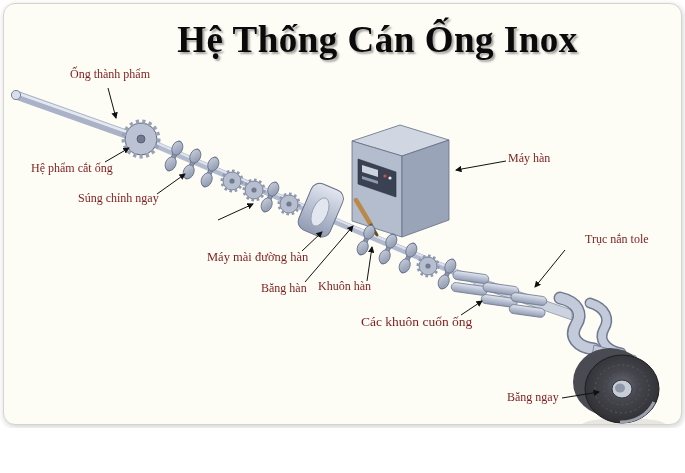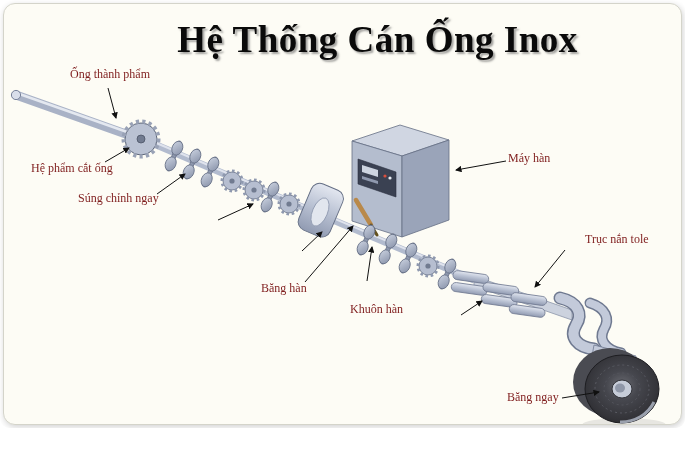--- a/index.html
+++ b/index.html
@@ -156,20 +156,22 @@
         <line x1="502" y1="157" x2="452" y2="166" marker-end="url(#arrowHead)"></line>
         <line x1="561" y1="246" x2="531" y2="283" marker-end="url(#arrowHead)"></line>
         <line x1="457" y1="311" x2="478" y2="297" marker-end="url(#arrowHead)"></line>
         <line x1="558" y1="394" x2="595" y2="388" marker-end="url(#arrowHead)"></line>
       </g>
     </svg>
 
     <div class="lbl" style="left:66px;top:64px;">Ống thành phẩm</div>
     <div class="lbl" style="left:27px;top:158px;">Hệ phẩm cắt ống</div>
     <div class="lbl" style="left:74px;top:188px;">Súng chỉnh ngay</div>
+    <div class="lbl med" style="left:203px;top:247px;">Máy mài đường hàn</div>
     <div class="lbl" style="left:257px;top:278px;">Băng hàn</div>
-    <div class="lbl" style="left:346px;top:276px;margin-top:23px;">Khuôn hàn</div>
+    <div class="lbl" style="left:314px;top:276px;">Khuôn hàn</div>
     <div class="lbl" style="left:504px;top:148px;text-align:right;">Máy hàn</div>
     <div class="lbl" style="left:543px;top:229px;margin-left:38px;">Trục nắn tole</div>
+    <div class="lbl big" style="left:357px;top:311px;">Các khuôn cuốn ống</div>
     <div class="lbl" style="left:503px;top:387px;">Băng ngay</div>
 
   </div>
 </div>
 
 </body></html>

